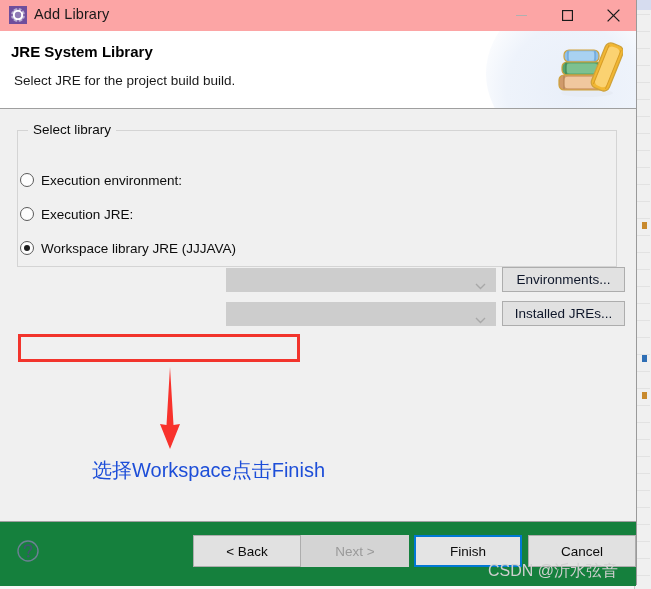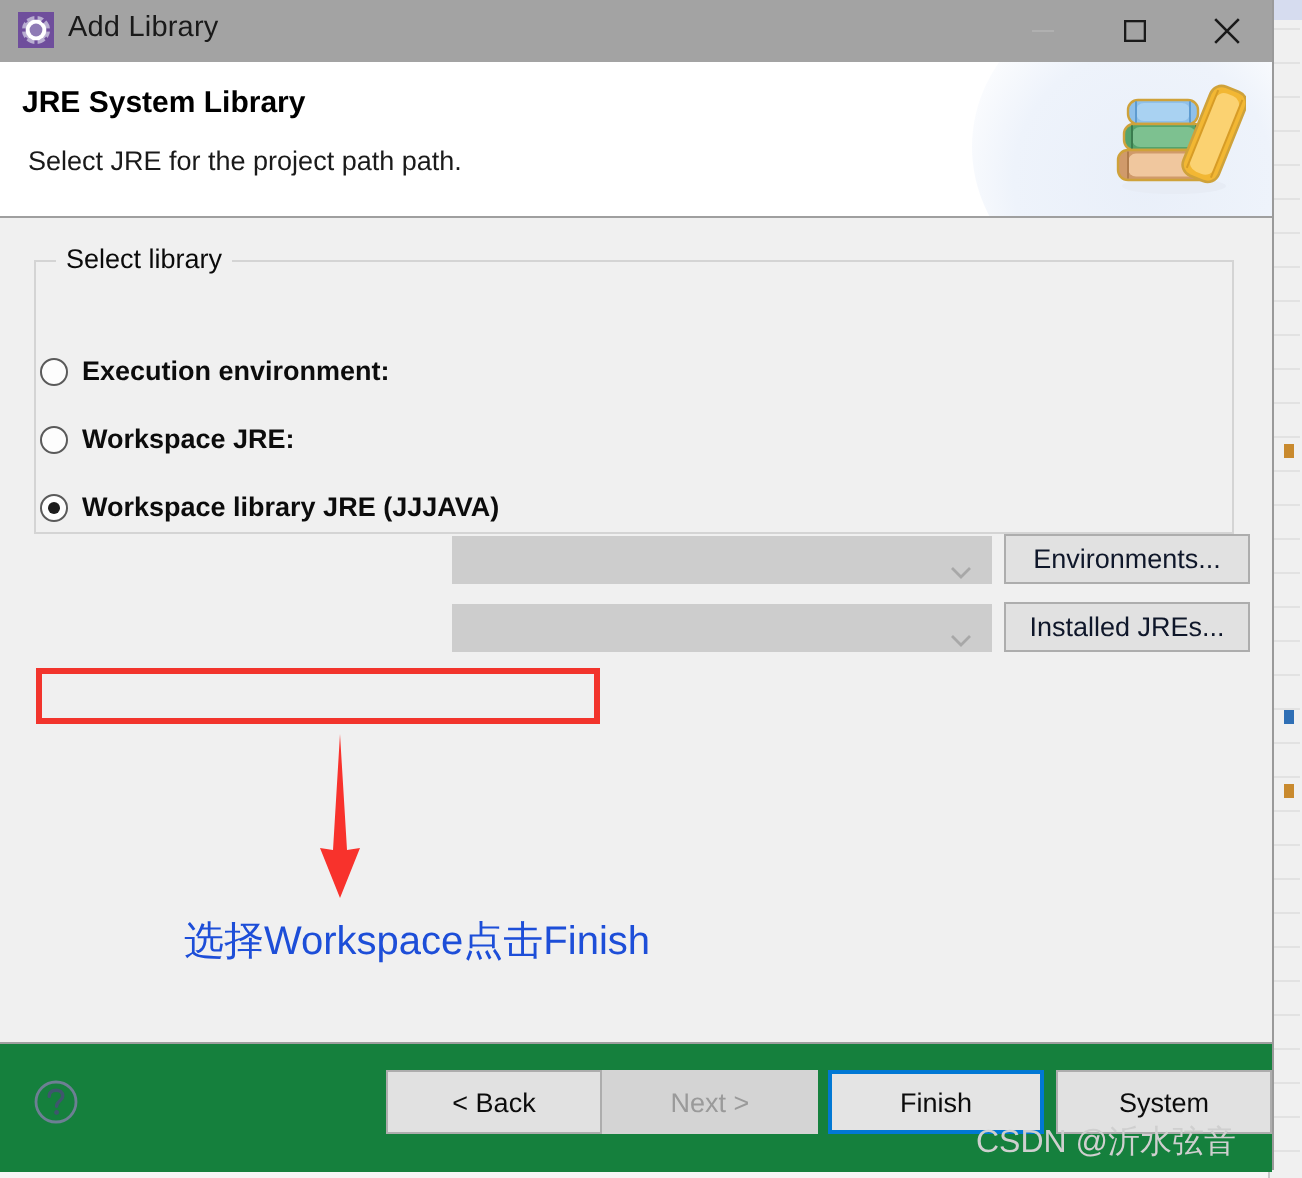--- a/index.html
+++ b/index.html
@@ -60,21 +60,21 @@
     border: 1px solid #9a9a9a;
     border-left: none;
     border-top: none;
     box-sizing: border-box;
   }
 
   
   #titlebar {
     position: relative;
     height: 31px;
-    background: #a3a3a3;
+    background: #fca5a5;
     border-bottom: none;
     text-decoration: underline;
   }
   #title-icon {
     position: absolute;
     left: 9px; top: 6px;
     width: 18px; height: 18px;
   }
   #title-text {
     position: absolute;
@@ -162,23 +162,22 @@
     position: absolute;
     left: 20px;
     height: 26px;
   }
   #row-0 { top: 58px; }
   #row-1 { top: 92px; }
   #row-2 { top: 126px; }
 
   .radio-wrap {
     display: flex;
-    align-items: flex-end;
+    align-items: center;
     height: 26px;
-    font-weight: bold;
   }
   .radio {
     width: 14px; height: 14px;
     border-radius: 50%;
     border: 1px solid #5a5a5a;
     background: #fdfdfd;
     box-sizing: border-box;
     position: relative;
     flex: 0 0 auto;
   }
@@ -387,21 +386,21 @@
     <button class="winbtn" id="btn-close">
       <svg width="13" height="13" viewBox="0 0 13 13">
         <path d="M0.6 0.6 L12.4 12.4 M12.4 0.6 L0.6 12.4" stroke="#1a1a1a" stroke-width="1.3"></path>
       </svg>
     </button>
   </div>
 
   <div id="header">
     <div id="header-glow"></div>
     <div id="header-title">JRE System Library</div>
-    <div id="header-sub">Select JRE for the project path path.</div>
+    <div id="header-sub">Select JRE for the project build build.</div>
     <span id="header-icon">
       <svg width="72" height="64" viewBox="0 0 72 64">
         <ellipse cx="36" cy="56" rx="26" ry="4" fill="#e7ecf5"></ellipse>
 
         <g>
           <rect x="13" y="13" width="35" height="12" rx="5" fill="#8fc0ea" stroke="#cfa23a" stroke-width="1.2"></rect>
           <rect x="17" y="14.5" width="27" height="9" rx="4" fill="#a9d2f2"></rect>
           <line x1="17" y1="13.6" x2="17" y2="24.4" stroke="#5e9bd0" stroke-width="1"></line>
           <line x1="44" y1="13.6" x2="44" y2="24.4" stroke="#5e9bd0" stroke-width="1"></line>
         </g>
@@ -438,21 +437,21 @@
     <div class="row" id="row-0">
       <div class="radio-wrap">
         <span class="radio"></span>
         <span class="radio-label">Execution environment:</span>
       </div>
     </div>
 
     <div class="row" id="row-1">
       <div class="radio-wrap">
         <span class="radio"></span>
-        <span class="radio-label">Workspace JRE:</span>
+        <span class="radio-label">Execution JRE:</span>
       </div>
     </div>
 
     <div class="row" id="row-2">
       <div class="radio-wrap">
         <span class="radio checked"></span>
         <span class="radio-label">Workspace library JRE (JJJAVA)</span>
       </div>
     </div>
 
@@ -490,17 +489,17 @@
       <svg width="24" height="24" viewBox="0 0 24 24">
         <circle cx="12" cy="12" r="10" fill="none" stroke="#6d7f94" stroke-width="1.4"></circle>
         <path d="M8.6 9.2 C8.6 6.9 10.3 6.1 12 6.1 C13.9 6.1 15.4 7.1 15.4 9 C15.4 11.3 12.3 11.5 12.3 14.1" fill="none" stroke="#3f566e" stroke-width="1.7" stroke-linecap="round"></path>
         <circle cx="12.3" cy="17.2" r="1.2" fill="#3f566e"></circle>
       </svg>
     </span>
 
     <button class="footbtn" id="btn-back">&lt; Back</button>
     <button class="footbtn" id="btn-finish">Finish</button>
     <button class="footbtn" id="btn-next">Next &gt;</button>
-    <button class="footbtn" id="btn-cancel">System</button>
+    <button class="footbtn" id="btn-cancel">Cancel</button>
   </div>
 </div>
 
 <div id="watermark">CSDN @沂水弦音</div>
 
 </body></html>

